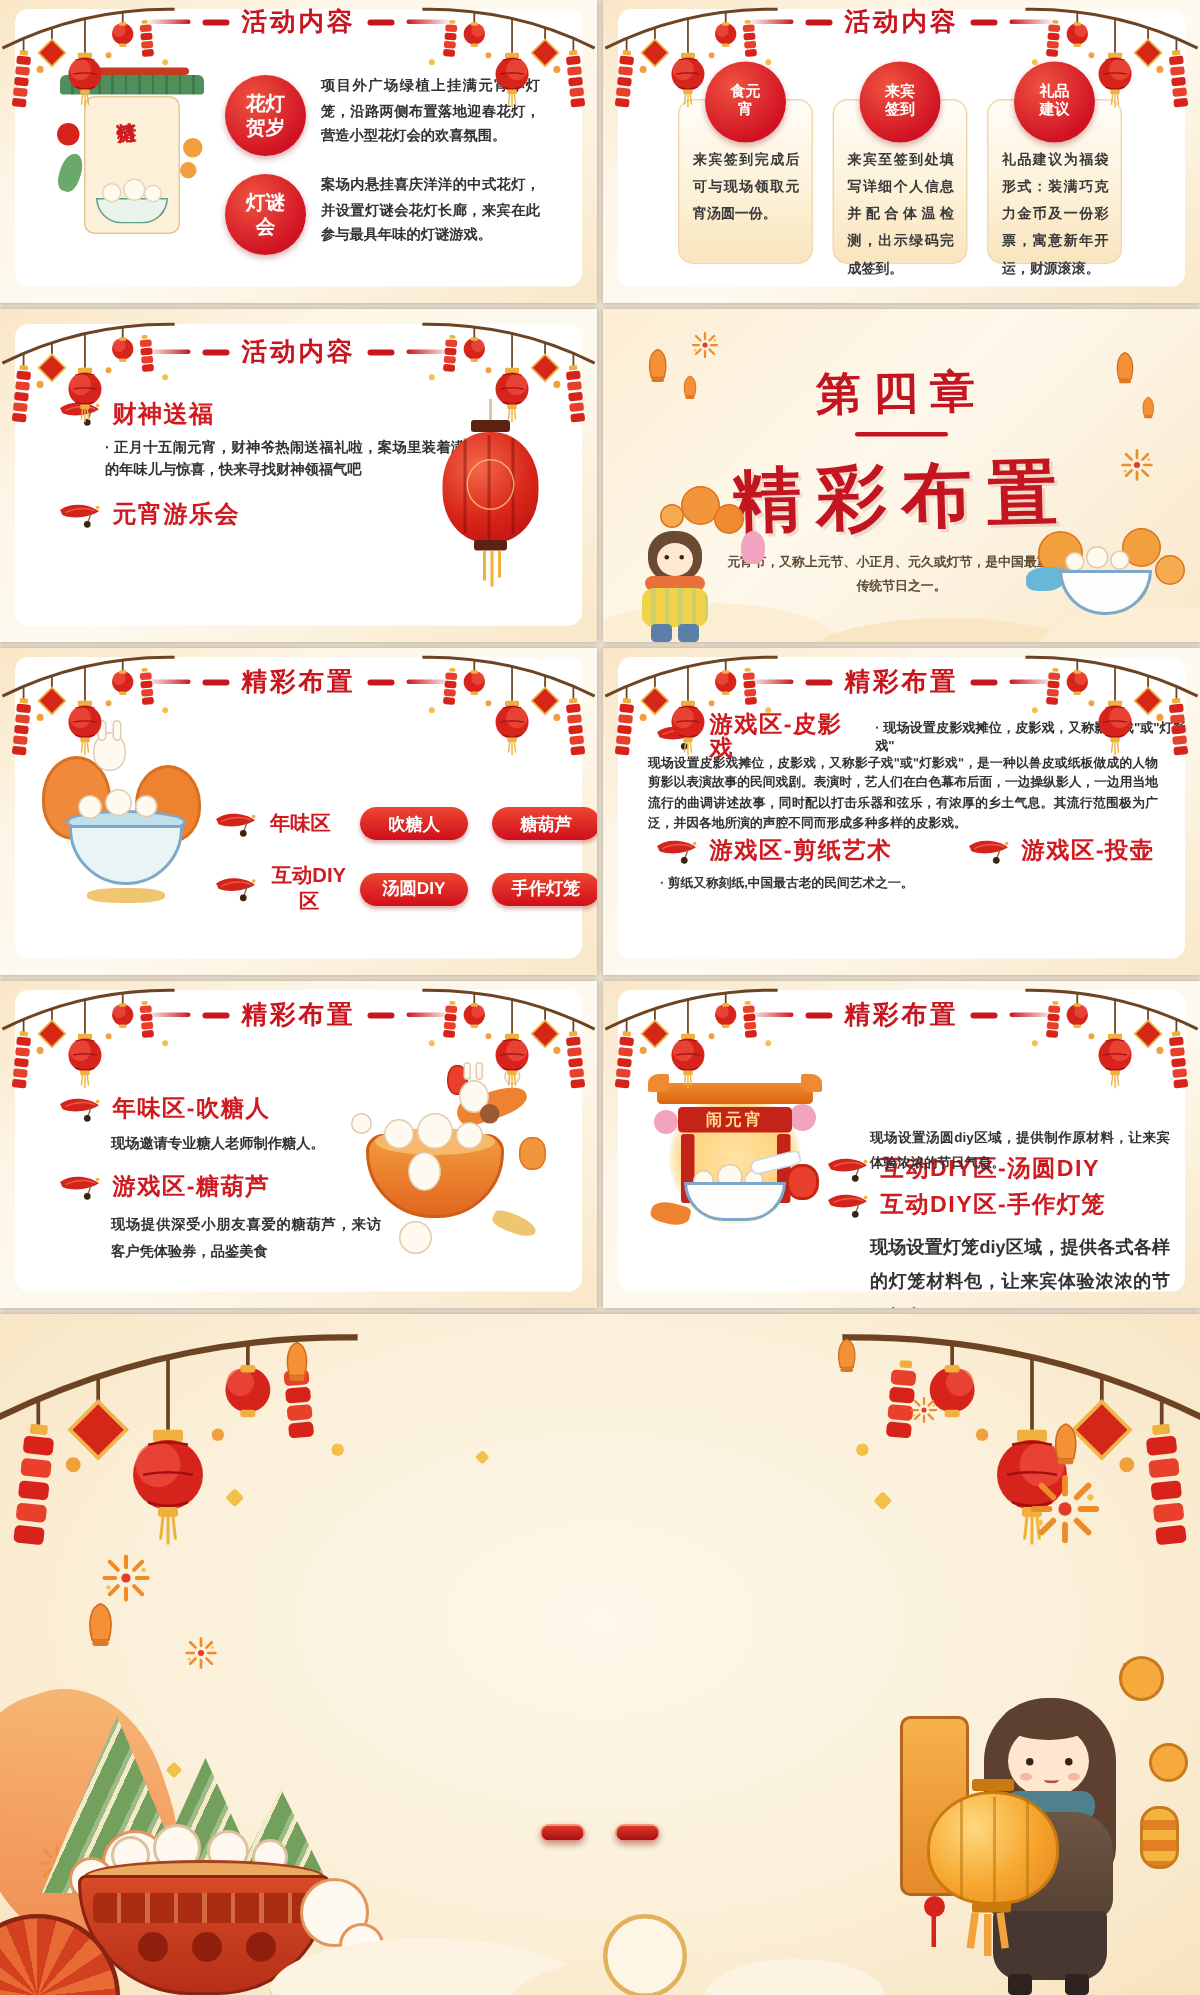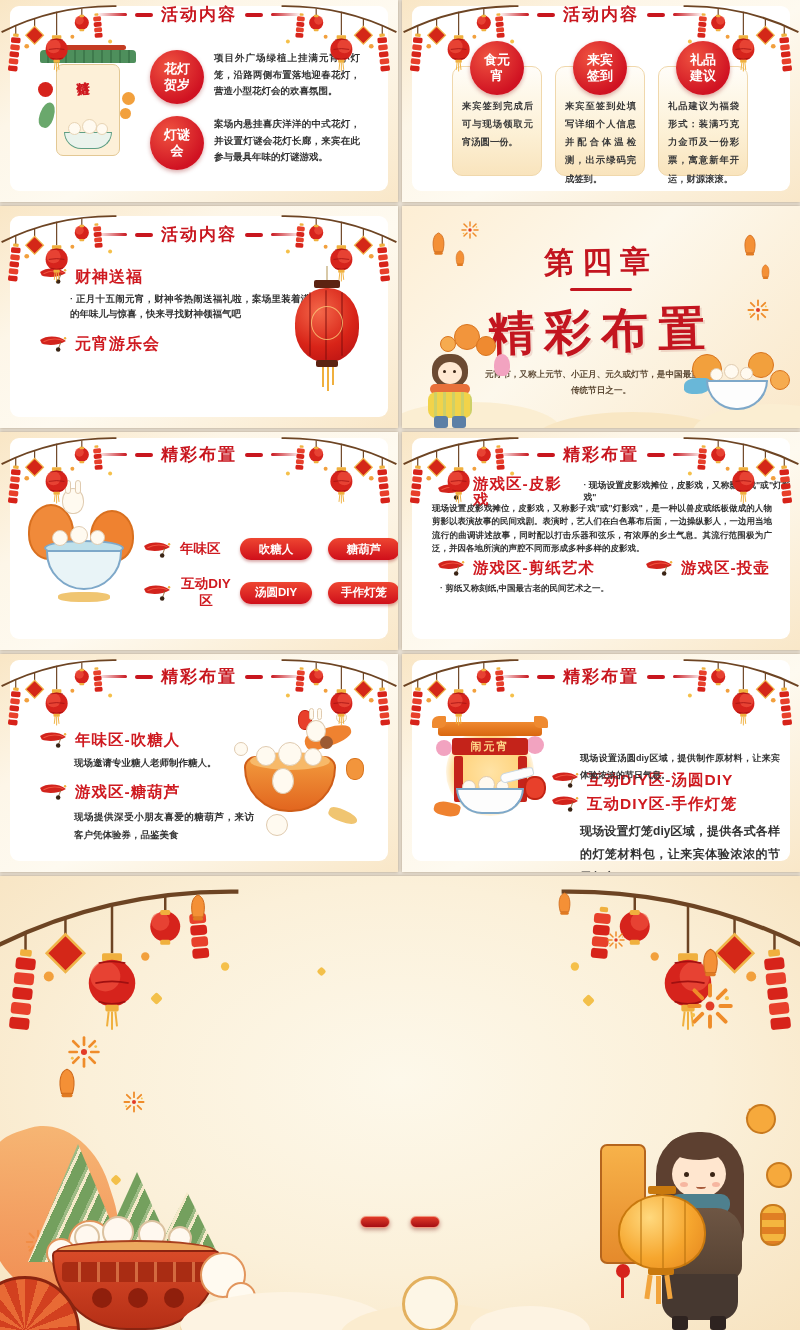--- a/index.html
+++ b/index.html
@@ -51,21 +51,21 @@
   .p-s7{left:0;top:654px;width:398px;height:218px;}
   .p-s8{left:402px;top:654px;width:398px;height:218px;}
   .p-cover{left:0;top:876px;width:800px;height:454px;
            background:radial-gradient(ellipse at 50% 45%,#fdf8ea 0%,#fbf0d9 55%,#f7e3c0 100%);}
   
   .colcard{position:absolute;top:66px;width:90px;height:110px;border-radius:10px;
            background:linear-gradient(180deg,#fffdf8 0%,#fdf2d9 55%,#f9e4bd 100%);
            border:1px solid #f0d8ac;}
   .colcard .ctext{position:absolute;left:9px;right:8px;top:30px;font-size:9.3px;font-weight:700;
                   color:#3a3a3a;line-height:1.95;text-align:justify;}
-  .colcard .badge{position:absolute;left:17px;top:-26px;width:54px;height:54px;font-size:13px;}
+  .colcard .badge{position:absolute;left:17px;top:-26px;width:54px;height:54px;font-size:10px;}
   
   .chapnum{position:absolute;left:0;right:0;top:36px;text-align:center;color:#c3151f;
            font-family:"DejaVu Serif","Liberation Serif",serif;font-weight:700;font-size:30px;
            letter-spacing:8px;transform:rotate(-1deg);}
   .chapdiv{position:absolute;left:50%;top:82px;width:62px;height:3px;margin-left:-31px;
            background:#c3151f;border-radius:2px;}
   .chaptitle{position:absolute;left:0;right:0;top:94px;text-align:center;color:#c3151f;
            font-family:"DejaVu Serif","Liberation Serif",serif;font-weight:700;font-size:47px;
            letter-spacing:10px;transform:rotate(-1.5deg);text-shadow:2px 2px 0 rgba(150,20,20,.12);}
   .chapsub{position:absolute;left:0;right:0;top:160px;text-align:center;color:#5d4a35;

